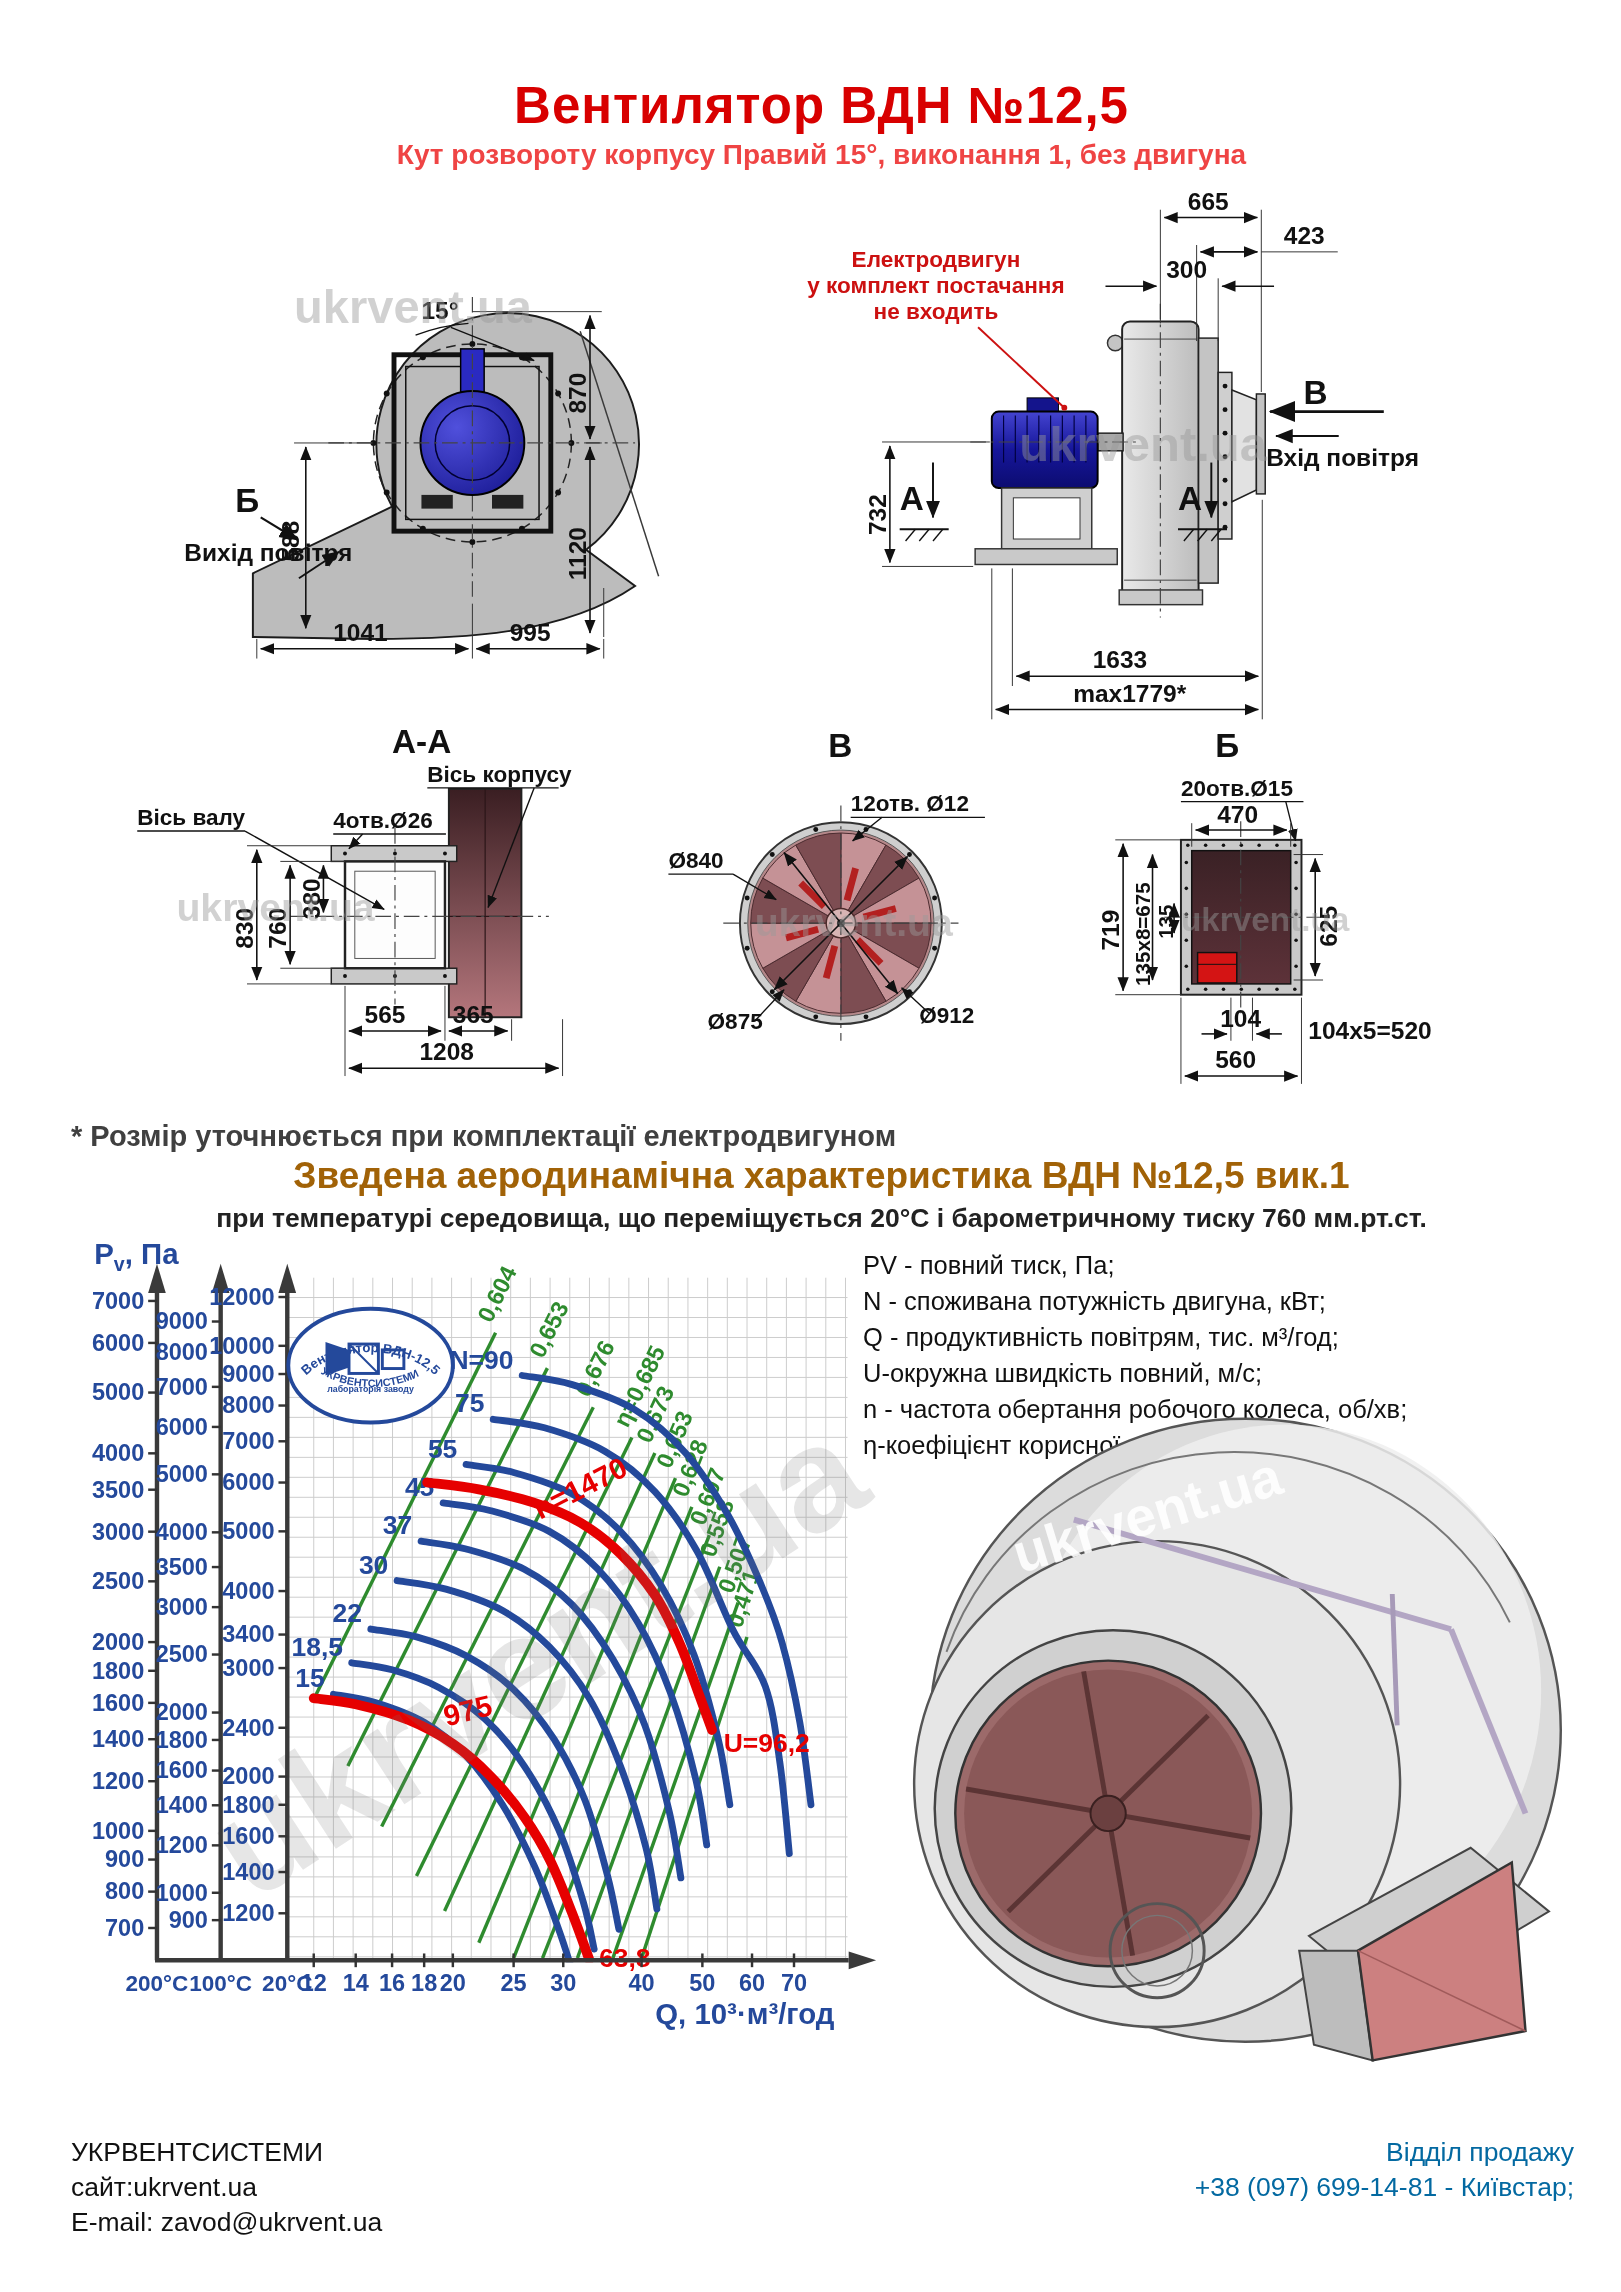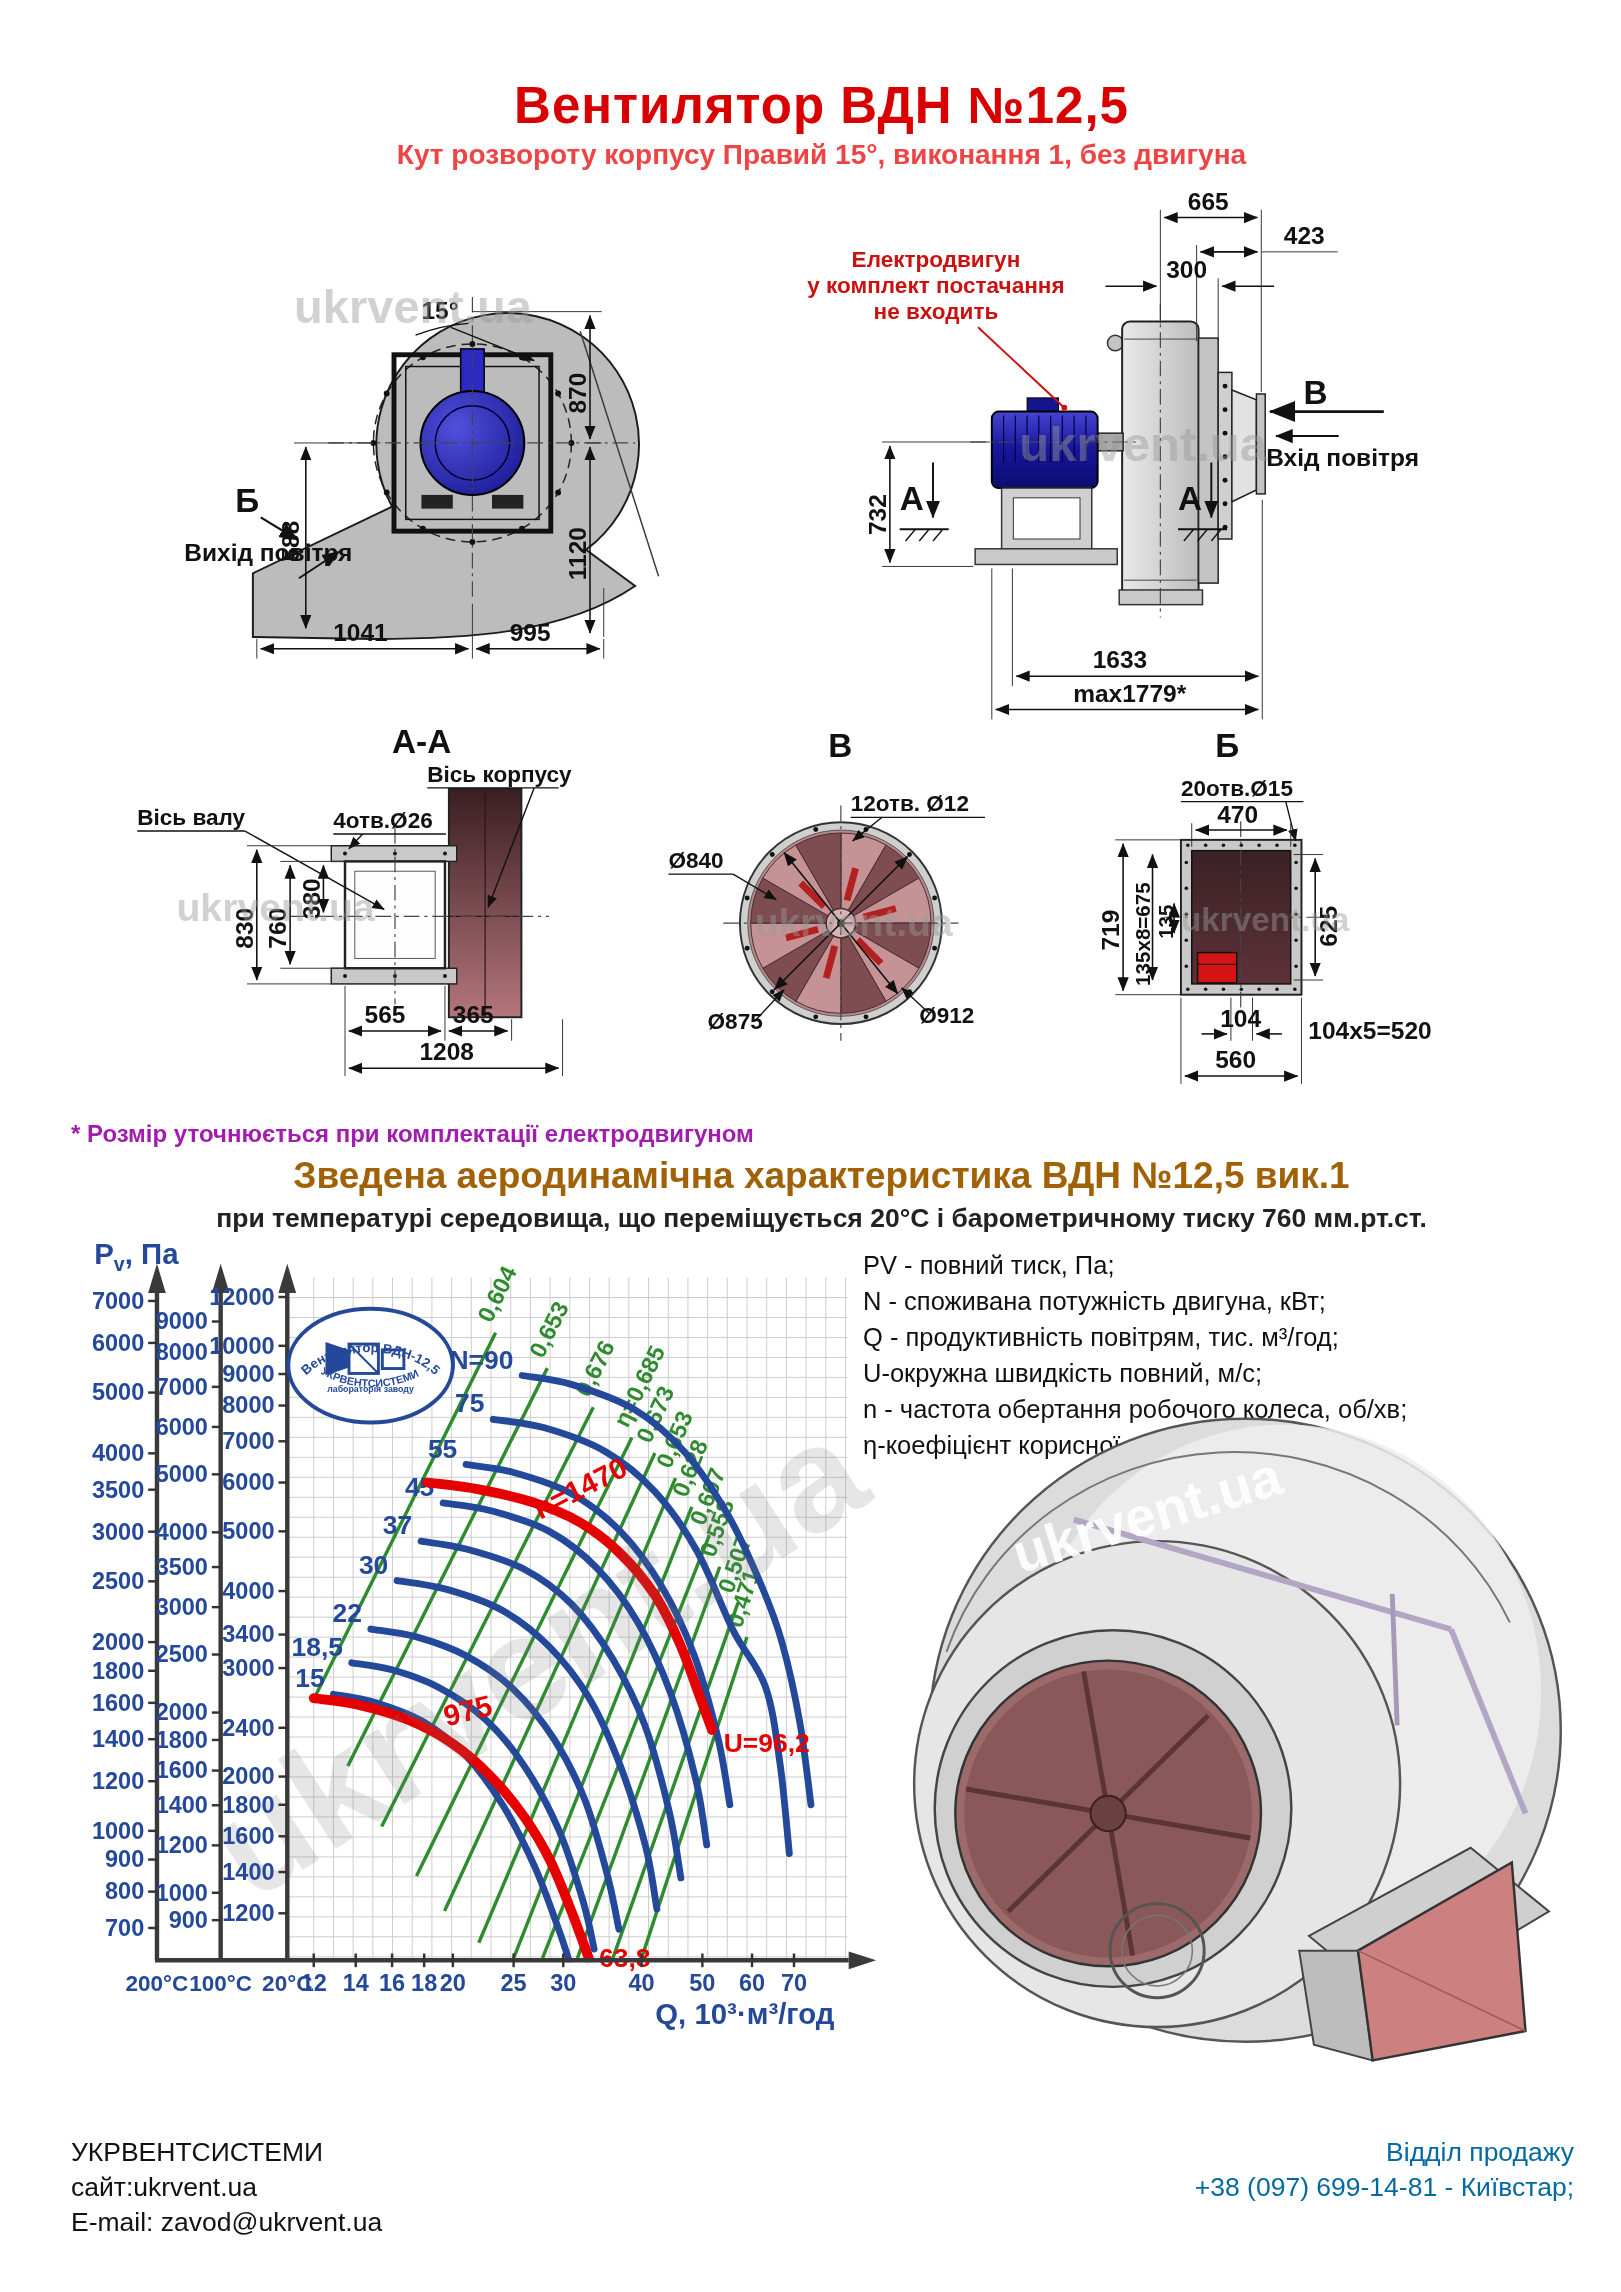--- a/index.html
+++ b/index.html
@@ -2,21 +2,21 @@
 <html><head>
 <meta charset="utf-8">
 <style>
   html,body{margin:0;padding:0;background:#888;}
   .page{position:relative;width:1621px;height:2293px;background:#fff;margin:0 auto;
         font-family:"Liberation Sans",sans-serif;overflow:hidden;padding-left:22px;}
   .title{position:absolute;top:76px;left:0;width:100%;text-align:center;
          font-size:51px;font-weight:bold;color:#d80000;letter-spacing:1px;}
   .subtitle{position:absolute;top:139px;left:0;width:100%;text-align:center;
          font-size:28px;font-weight:bold;color:#ef4444;}
-  .note{position:absolute;top:1120px;left:71px;font-size:24px;font-weight:600;color:#a21caf;}
+  .note{position:absolute;top:1120px;left:71px;font-size:29px;font-weight:600;color:#404040;}
   .h2red{position:absolute;top:1155px;left:0;width:100%;text-align:center;
          font-size:37px;font-weight:bold;color:#a16207;}
   .h2sub{position:absolute;top:1203px;left:0;width:100%;text-align:center;
          font-size:26.5px;font-weight:bold;color:#222;}
   .legend{position:absolute;left:863px;top:1247px;width:706px;font-size:25.5px;color:#111;line-height:36px;}
   .footer-l{position:absolute;left:71px;top:2135px;font-size:26.5px;color:#111;line-height:35px;}
   .footer-r{position:absolute;right:69px;top:2135px;font-size:26.5px;color:#0369a1;line-height:35px;text-align:right;}
   svg text{font-family:"Liberation Sans",sans-serif;}
   .dt{font-size:25px;font-weight:bold;fill:#111;}
   .dts{font-size:21px;font-weight:bold;fill:#111;}

